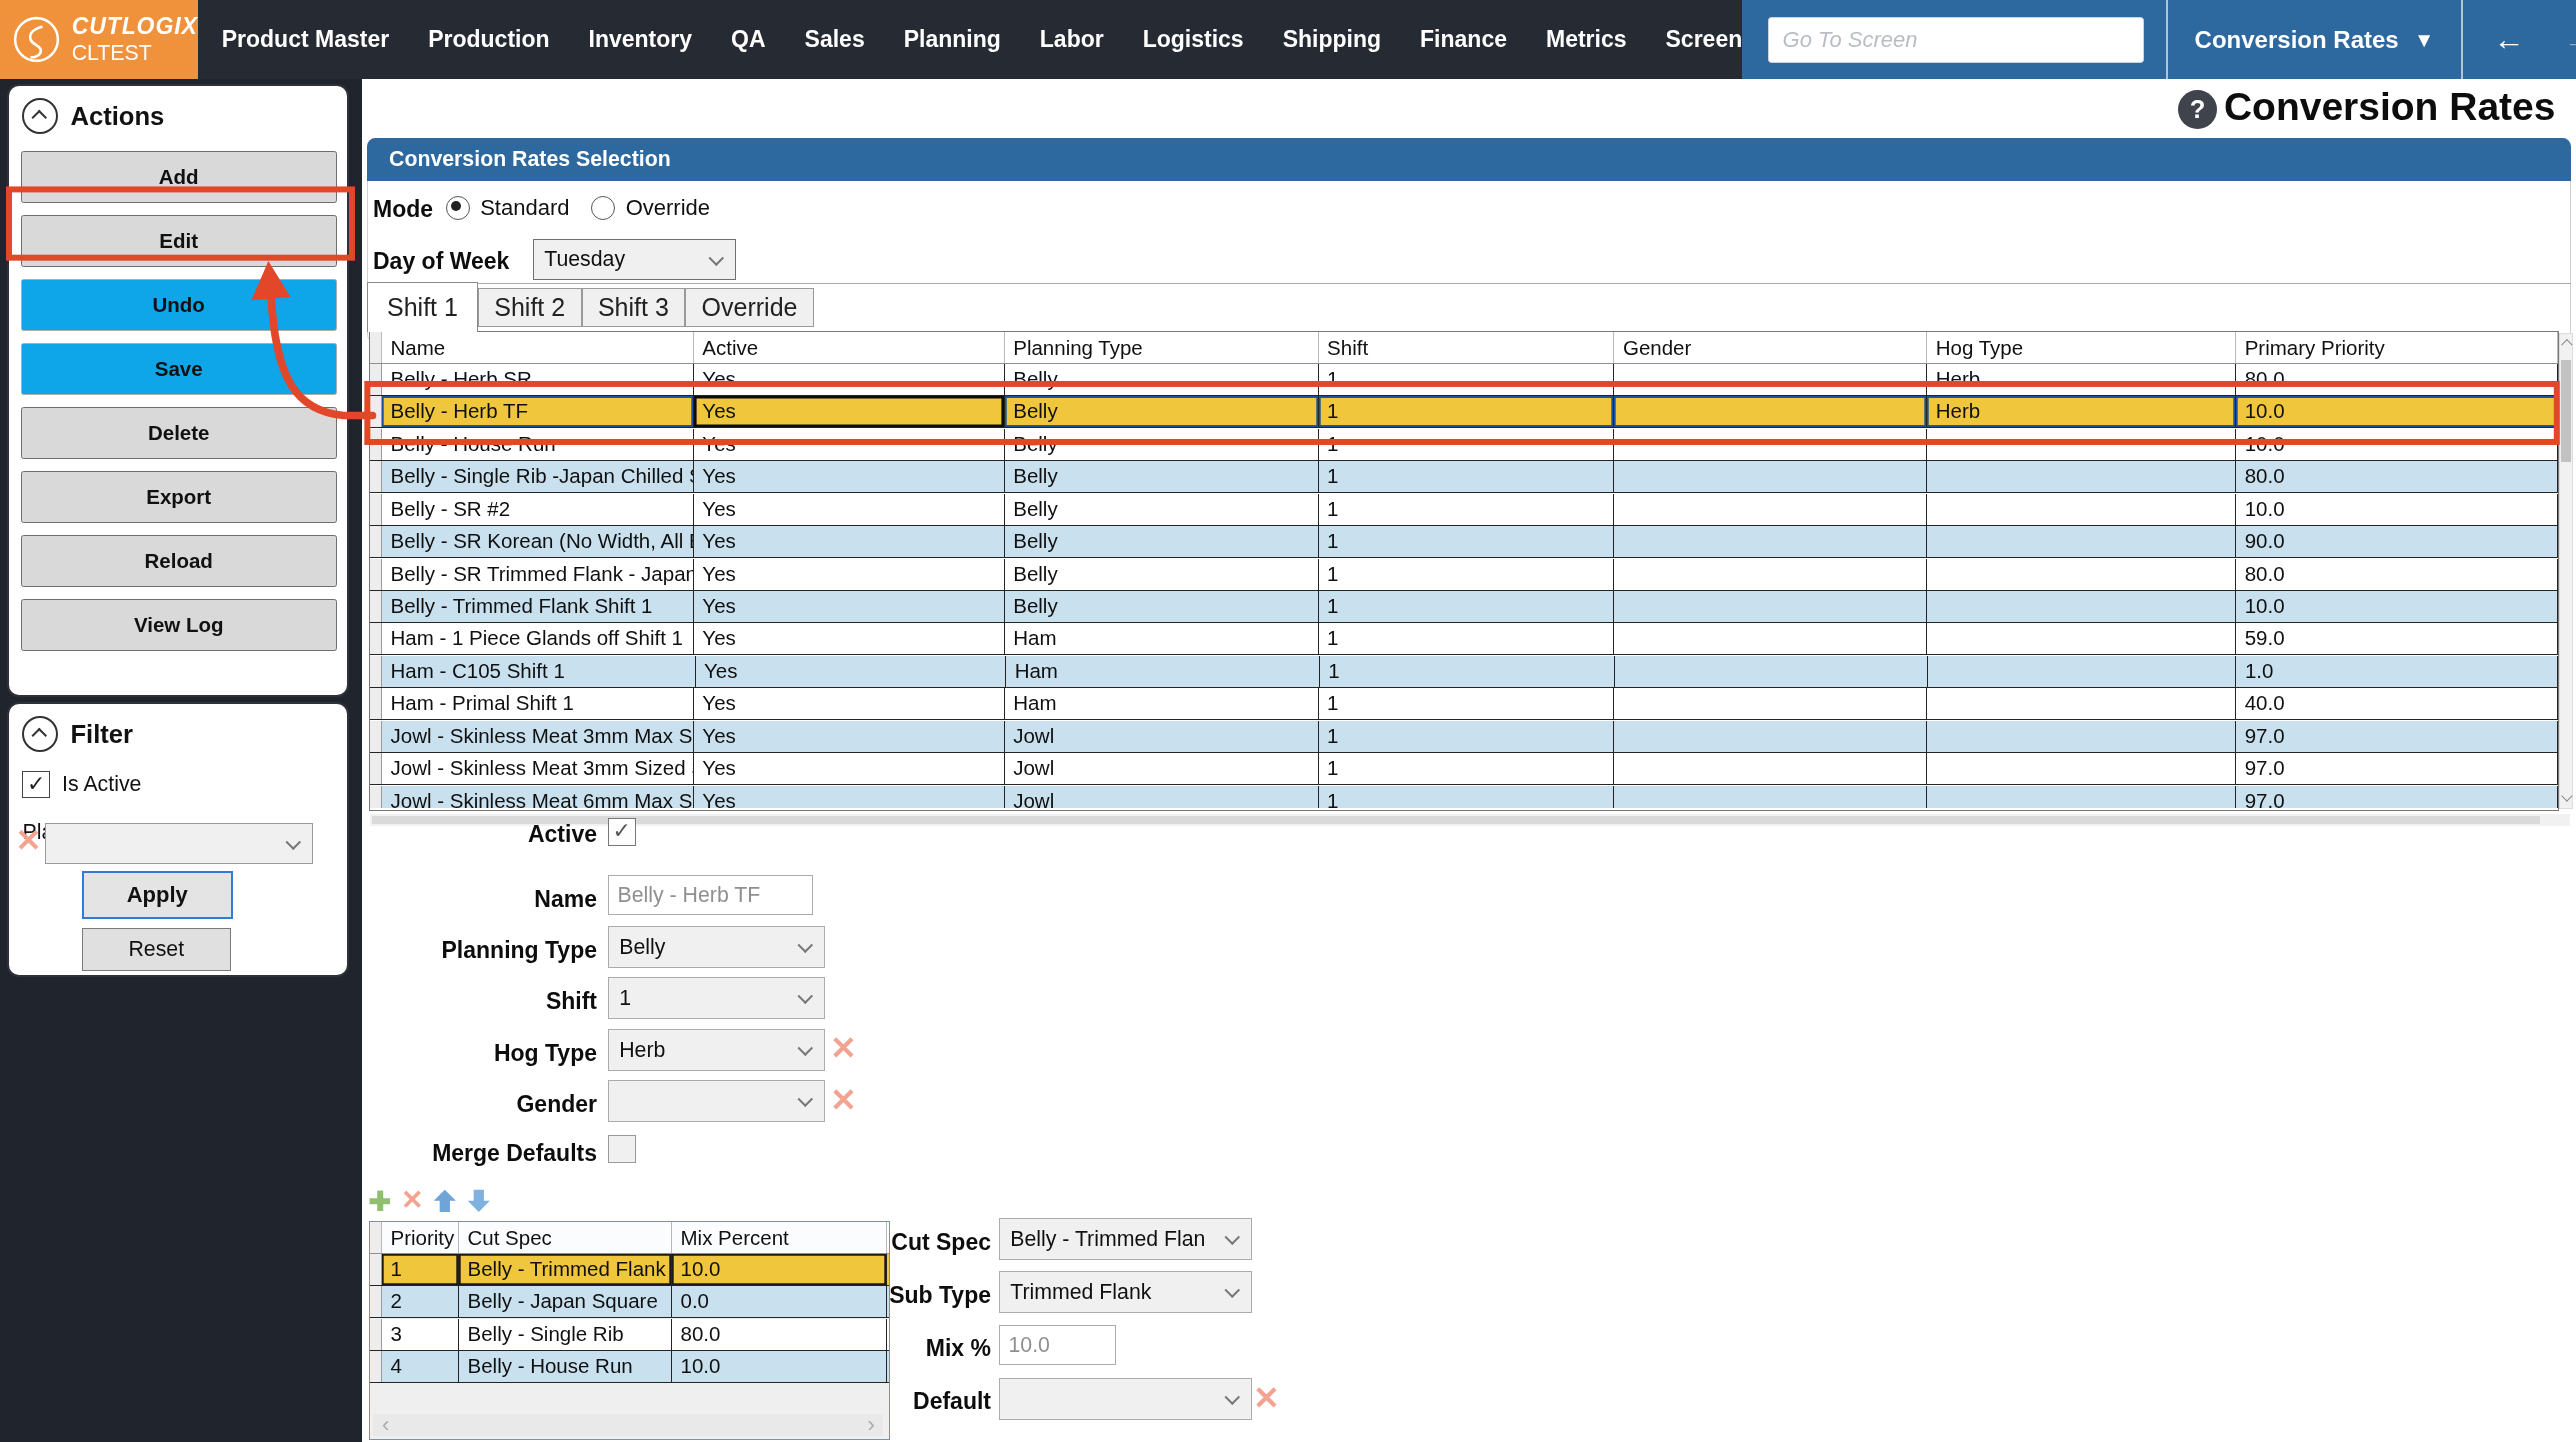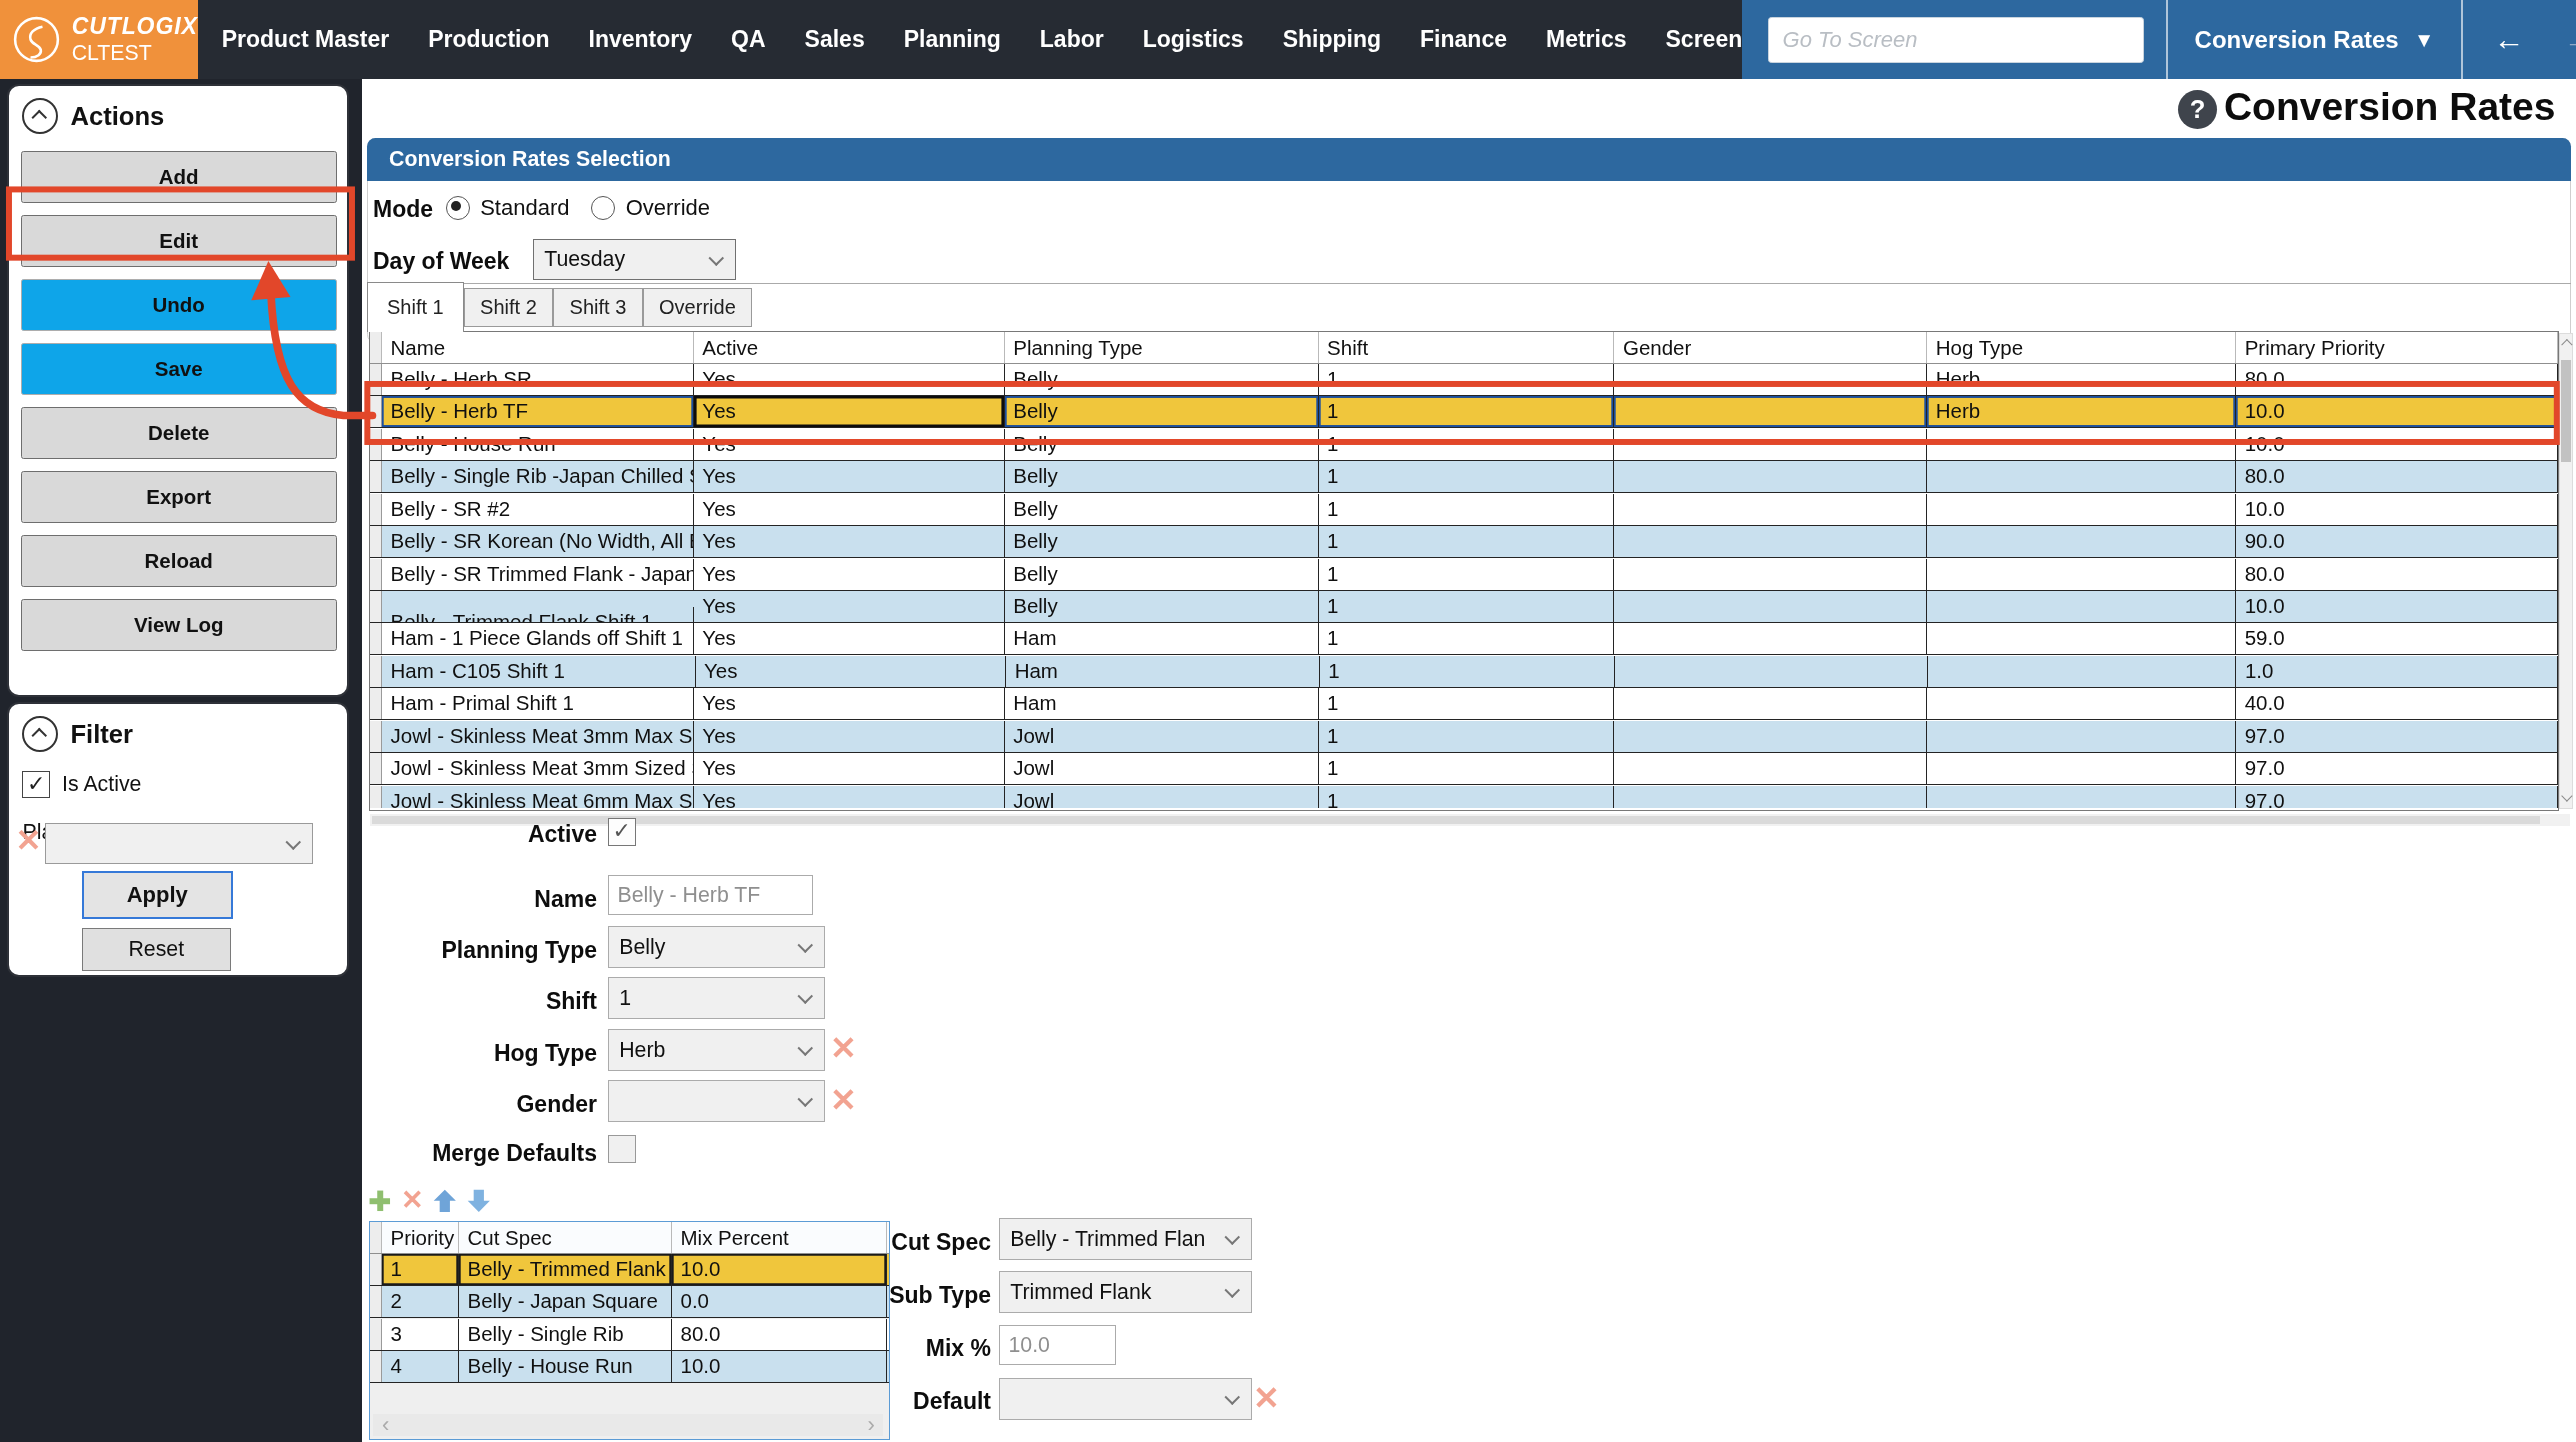--- a/index.html
+++ b/index.html
@@ -59,21 +59,21 @@
                display:flex;align-items:center;padding-left:22px;color:#fff;font-weight:bold;font-size:21.3px;}
   .lbl{font-weight:bold;color:#0d0d0d;font-size:23px;white-space:nowrap;}
   .radio-row{left:446px;top:195px;display:flex;align-items:center;gap:22px;}
   .radio-group{display:flex;align-items:center;gap:10.2px;}
   .radio{width:22px;height:22px;border:1.7px solid #555;border-radius:50%;background:#fff;position:relative;}
   .radio.on::after{content:"";position:absolute;left:4.3px;top:4.3px;width:10.2px;height:10.2px;border-radius:50%;background:#222;}
   .radio-label{font-size:22px;color:#111;}
   .tabline{left:367px;top:283px;width:2204px;height:0.9px;background:#aaa;}
   .tabs{left:367px;top:282px;display:flex;align-items:flex-start;}
   .tab{margin-top:6px;height:39px;background:#F0F0F0;border:1.7px solid #9a9a9a;border-left-width:0.9px;
-       display:flex;align-items:center;padding:0 15.4px;font-size:20px;color:#222;box-sizing:border-box;}
+       display:flex;align-items:center;padding:0 15.4px;font-size:25px;color:#222;box-sizing:border-box;}
   .tab.active{margin-top:0;height:50px;background:#fff;border:1.7px solid #8a8a8a;border-bottom:none;z-index:3;padding:0 19px;}
 
   
   .grid{left:369px;top:331px;width:2190px;height:480px;border:1.7px solid #787878;background:#fff;overflow:hidden;}
   .ghead{position:absolute;left:0;top:0;width:100%;height:32px;display:flex;background:#fff;border-bottom:1.7px solid #8f8f8f;box-sizing:border-box;}
   .gh{box-sizing:border-box;font-size:20.5px;color:#111;padding:4.3px 0 0 8.5px;border-right:0.9px solid #b9b9b9;white-space:nowrap;overflow:hidden;}
   .gbody{position:absolute;left:0;top:32px;width:100%;height:444px;overflow:hidden;}
   .grid-row{position:absolute;left:0;width:100%;height:32px;display:flex;background:#fff;border-bottom:1.7px solid #242424;box-sizing:border-box;}
   .grid-row.alt{background:#C9E0EE;}
   .grid-row.sel{background:#F0C63C;box-shadow:inset 0 0 0 1.7px #123F7E;}
@@ -316,21 +316,21 @@
           <div class="gc" style="width: 312px;">Belly - SR Trimmed Flank - Japan</div>
           <div class="gc" style="width: 311px;">Yes</div>
           <div class="gc" style="width: 314px;">Belly</div>
           <div class="gc" style="width: 296px;">1</div>
           <div class="gc" style="width: 313px;"></div>
           <div class="gc" style="width: 309px;"></div>
           <div class="gc" style="width: 322px;">80.0</div>
         </div>
         <div class="grid-row alt" style="top: 227px;">
           <div class="gc rh" style="width: 12px;"></div>
-          <div class="gc" style="width: 312px; margin-top: 16px;">Belly - Trimmed Flank Shift 1</div>
+          <div class="gc" style="width: 312px;">Belly - Trimmed Flank Shift 1</div>
           <div class="gc" style="width: 311px;">Yes</div>
           <div class="gc" style="width: 314px;">Belly</div>
           <div class="gc" style="width: 296px;">1</div>
           <div class="gc" style="width: 313px;"></div>
           <div class="gc" style="width: 309px;"></div>
           <div class="gc" style="width: 322px;">10.0</div>
         </div>
         <div class="grid-row" style="top: 259px;">
           <div class="gc rh" style="width: 12px;"></div>
           <div class="gc" style="width: 312px;">Ham - 1 Piece Glands off Shift 1</div>

